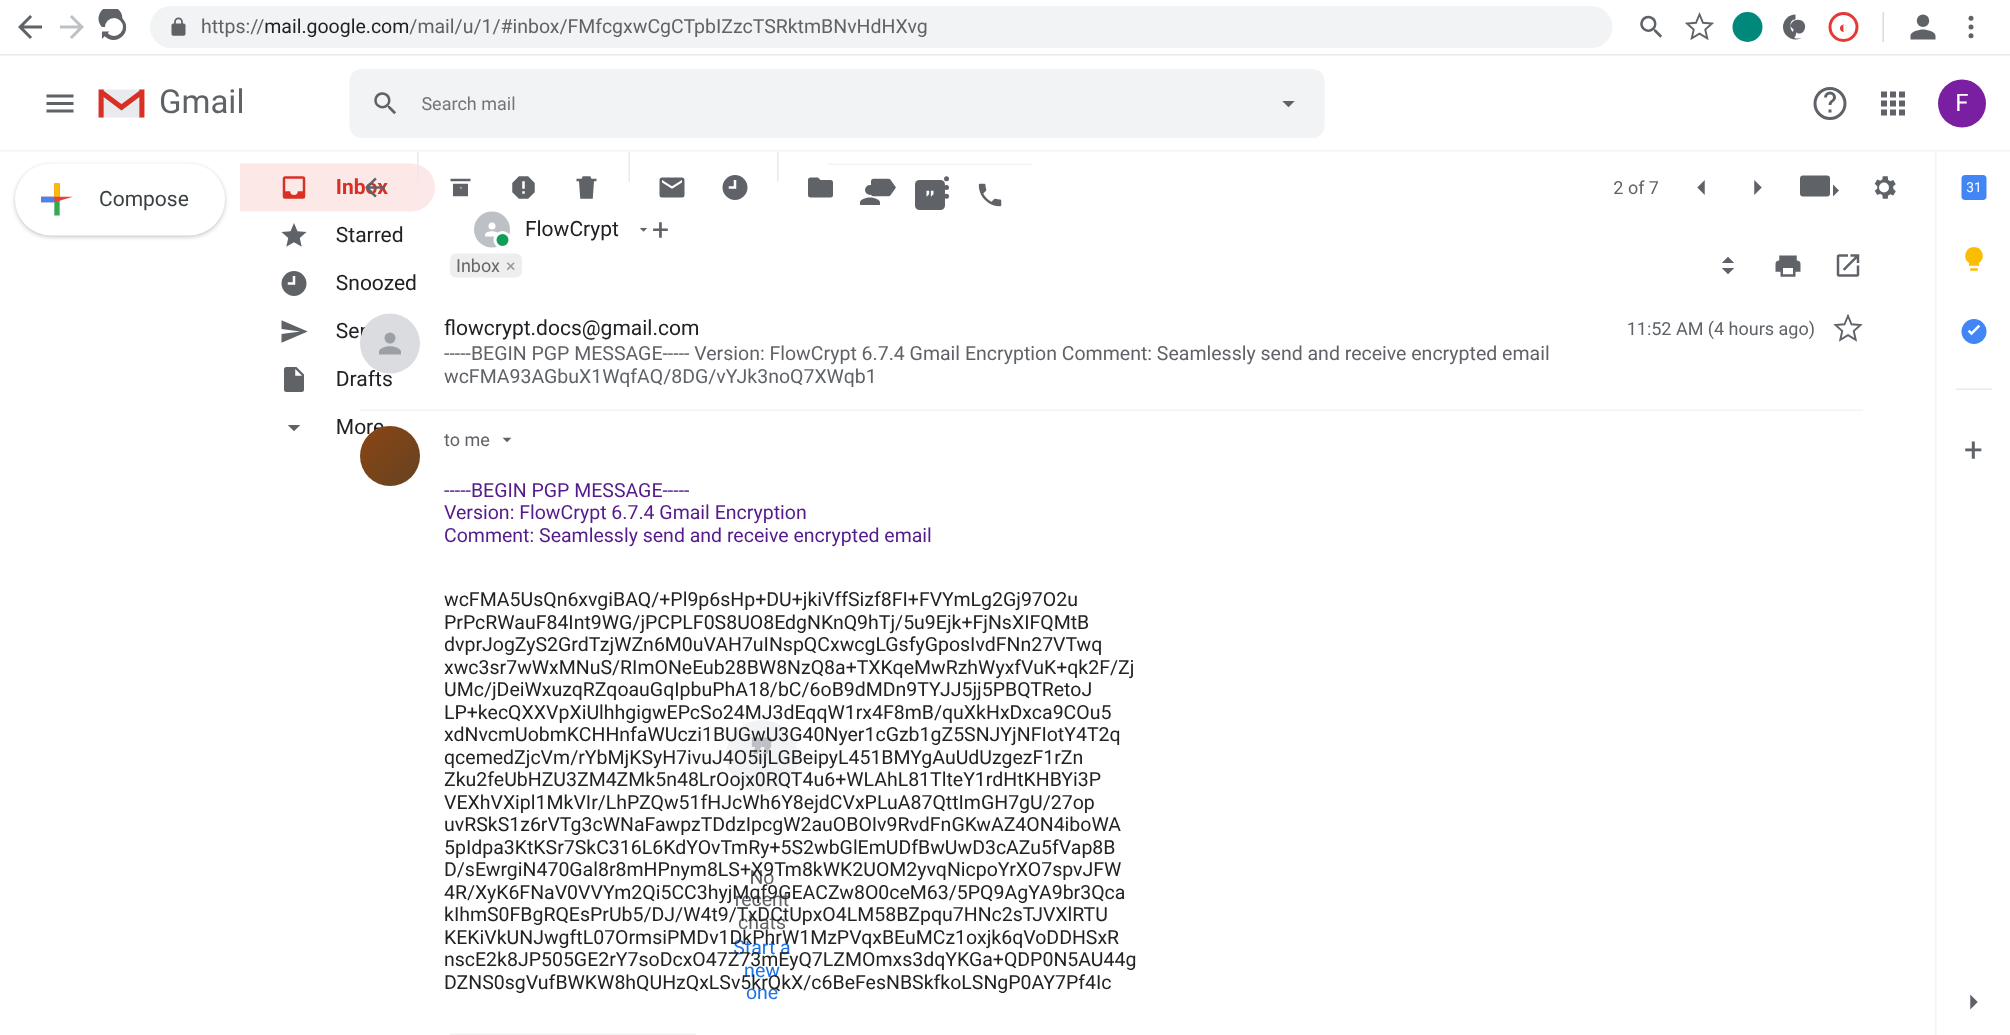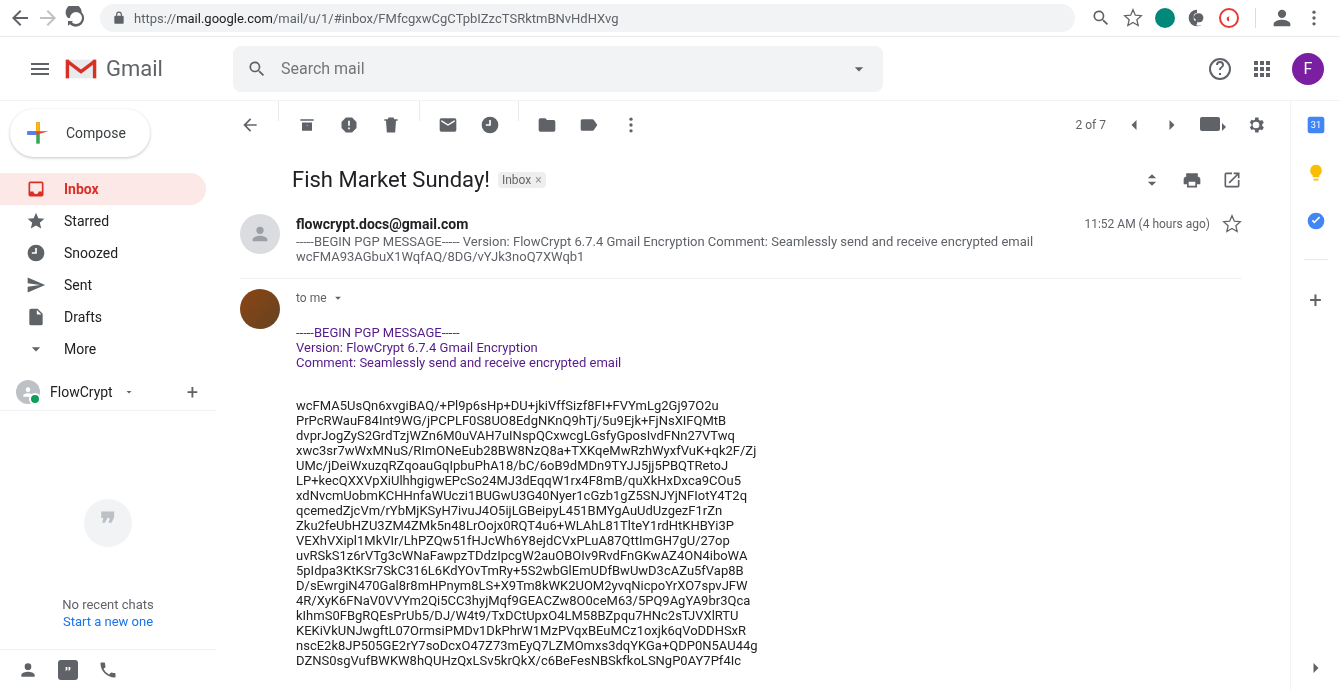--- a/index.html
+++ b/index.html
@@ -11,32 +11,32 @@
 .url-host{color:#202124}
 .tool-icons{display:flex;align-items:center;gap:12px;padding:0 8px}
 .tool-icons .ti{width:20px;height:20px;display:flex;align-items:center;justify-content:center;color:#5f6368}
 .circle{width:20px;height:20px;border-radius:50%;display:inline-block}
 .divider-v{width:1px;height:20px;background:#dadce0;margin:0 4px}
 .gmail-header{height:64px;display:flex;align-items:center;padding:0 16px;border-bottom:1px solid #f1f3f4}
 .menu-btn{width:48px;height:48px;display:flex;align-items:center;justify-content:center;color:#5f6368}
 .gmail-logo{display:flex;align-items:center;gap:8px;margin-right:70px}
 .logo-m{width:34px;height:26px;position:relative}
 .search-bar{flex:1;max-width:650px;background:#f1f3f4;border-radius:8px;height:46px;display:flex;align-items:center;padding:0 8px}
-.search-bar input{flex:1;border:none;background:transparent;font-size:16px;padding:0 8px;outline:none;color:#6d28d9}
+.search-bar input{flex:1;border:none;background:transparent;font-size:12px;padding:0 8px;outline:none;color:#6d28d9}
 .header-right{margin-left:auto;display:flex;align-items:center;gap:18px}
 .avatar{width:32px;height:32px;border-radius:50%;background:#7b1fa2;color:#fff;display:flex;align-items:center;justify-content:center;font-size:16px}
 .main{display:flex;height:calc(100vh - 101px)}
-.sidebar{width:216px;padding-top:8px;display:flex;flex-direction:column}
+.sidebar{width:216px;padding-top:8px;display:flex;flex-direction:row}
 .compose-btn{height:48px;border-radius:24px;background:#fff;box-shadow:0 1px 3px rgba(60,64,67,.3);display:flex;align-items:center;padding:0 24px 0 12px;margin:0 10px 16px;gap:12px;font-size:14px;color:#3c4043;width:fit-content}
 .nav-list{list-style:none}
 .nav-item{height:32px;display:flex;align-items:center;padding:0 12px 0 26px;gap:18px;border-radius:0 16px 16px 0;color:#202124;font-size:14px;margin-right:10px}
 .nav-item.active{background:#fce8e6;color:#d93025;font-weight:700}
 .nav-item .ni{width:20px;color:#5f6368;display:flex;align-items:center}
 .nav-item.active .ni{color:#d93025}
-.labels-section{display:flex;align-items:flex-start;justify-content:space-between;padding:6px 18px 6px 16px;margin-top:3px}
+.labels-section{display:flex;align-items:flex-start;justify-content:space-between;padding:6px 18px 6px 16px;margin-top:20px}
 .label-item{display:flex;align-items:center;gap:10px;font-size:14px;color:#202124}
 .user-dot{width:24px;height:24px;border-radius:50%;background:#bdc1c6;position:relative;display:flex;align-items:center;justify-content:center}
 .user-dot::after{content:'';position:absolute;width:8px;height:8px;border-radius:50%;background:#0f9d58;bottom:-1px;right:-1px;border:2px solid #fff}
 .hangouts{margin-top:auto;text-align:center;padding:20px;color:#5f6368;font-size:13px}
 .ho-quote{width:48px;height:48px;border-radius:50%;background:#f1f3f4;margin:0 auto 50px;display:flex;align-items:center;justify-content:center;color:#bdc1c6;font-size:30px;font-weight:bold}
 .hangouts a{color:#1a73e8;text-decoration:none;display:block;margin-top:2px}
 .bottom-icons{display:flex;gap:20px;padding:10px 18px;border-top:1px solid #f1f3f4}
 .content{flex:1;overflow:auto;padding-left:24px}
 .toolbar{display:flex;height:48px;padding-right:24px}
 .tb-group{display:flex;align-items:center;gap:22px}
@@ -44,21 +44,21 @@
 .tb-sep{width:1px;height:20px;background:#e8eaed;margin:0 18px}
 .tb-right{margin-left:auto;display:flex;align-items:center;gap:18px;color:#5f6368;font-size:12px}
 .subject-row{display:flex;align-items:center;padding:18px 48px 12px 52px}
 .subject{font-size:22px;color:#202124;font-weight:400}
 .inbox-chip{background:#eee;color:#666;font-size:12px;padding:1px 4px;border-radius:4px;margin-left:8px;display:inline-flex;align-items:center;gap:4px}
 .subject-actions{margin-left:auto;display:flex;gap:20px;color:#5f6368}
 .msg{padding:10px 48px 14px 0;display:flex;gap:16px}
 .msg-avatar{width:40px;height:40px;border-radius:50%;background:#dadce0;display:flex;align-items:center;justify-content:center;color:#5f6368;flex-shrink:0}
 .msg-body{flex:1;min-width:0}
 .msg-head{display:flex;align-items:center}
-.sender{font-weight:700;color:#202124;font-size:14px}
+.sender{font-weight:400;color:#202124;font-size:14px}
 .snippet-line,.pgp-version,.pgp-comment,.pgp-header{font-size:13px}
 .snippet-line,.pgp-body{color:#5f6368}
 .msg-time{color:#5f6368;font-size:12px;margin-left:auto;margin-right:12px}
 .msg-actions{display:flex;gap:18px;color:#5f6368}
 .to-line{color:#5f6368;font-size:12px;margin-top:2px;display:flex;align-items:center;gap:4px}
 hr.msg-div{border:none;border-top:1px solid #f1f3f4;margin:0 48px 0 0}
 .pgp-block{margin-top:20px;font-size:13px;font-family:Arial,sans-serif}
 .pgp-header,.pgp-version,.pgp-comment{color:#551a8b}
 .pgp-body{margin-top:28px;color:#222;white-space:pre-line;font-size:13px}
 .right-panel{width:50px;border-left:1px solid #f1f3f4;display:flex;flex-direction:column;align-items:center;padding-top:14px;gap:28px}
@@ -352,21 +352,20 @@
           </span>
         <span class="tb-icon">
             <svg viewBox="0 0 24 24">
               <path fill="currentColor" d="M19.4 13a7 7 0 000-2l2-1.6-2-3.4-2.4 1a7 7 0 00-1.7-1L15 3h-4l-.3 2.6a7 7 0 00-1.7 1l-2.4-1-2 3.4L6.6 11a7 7 0 000 2l-2 1.6 2 3.4 2.4-1a7 7 0 001.7 1L11 21h4l.3-2.6a7 7 0 001.7-1l2.4 1 2-3.4zM12 16a4 4 0 110-8 4 4 0 010 8z"></path>
             </svg>
           </span>
       </div>
     </div>
 
     <div class="subject-row">
-      <span class="subject">Fish Market Sunday!</span>
       <span class="inbox-chip">
           <span>Inbox</span>
           <span style="color:#999">×</span>
         </span>
       <div class="subject-actions">
         <span class="tb-icon">
             <svg viewBox="0 0 24 24">
               <path fill="currentColor" d="M12 5l-5 5h10zm0 14l5-5H7z"></path>
             </svg>
           </span>

